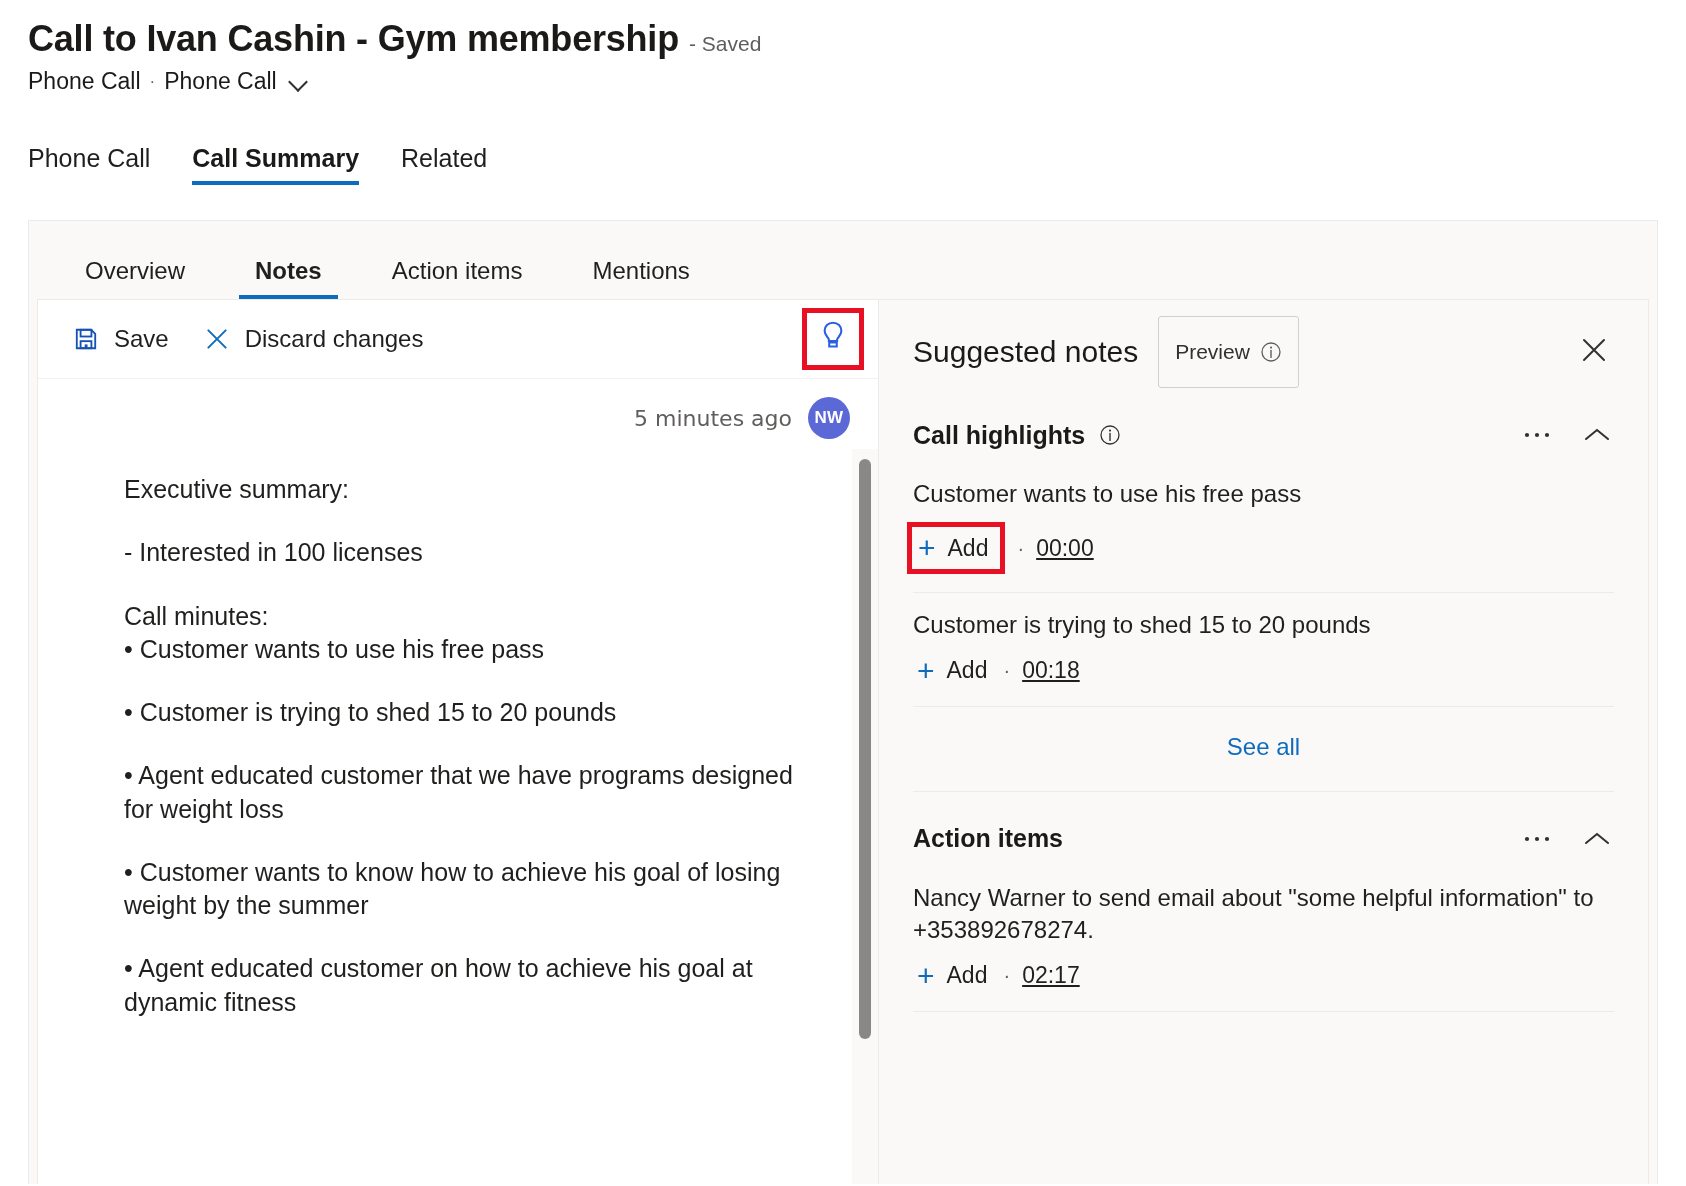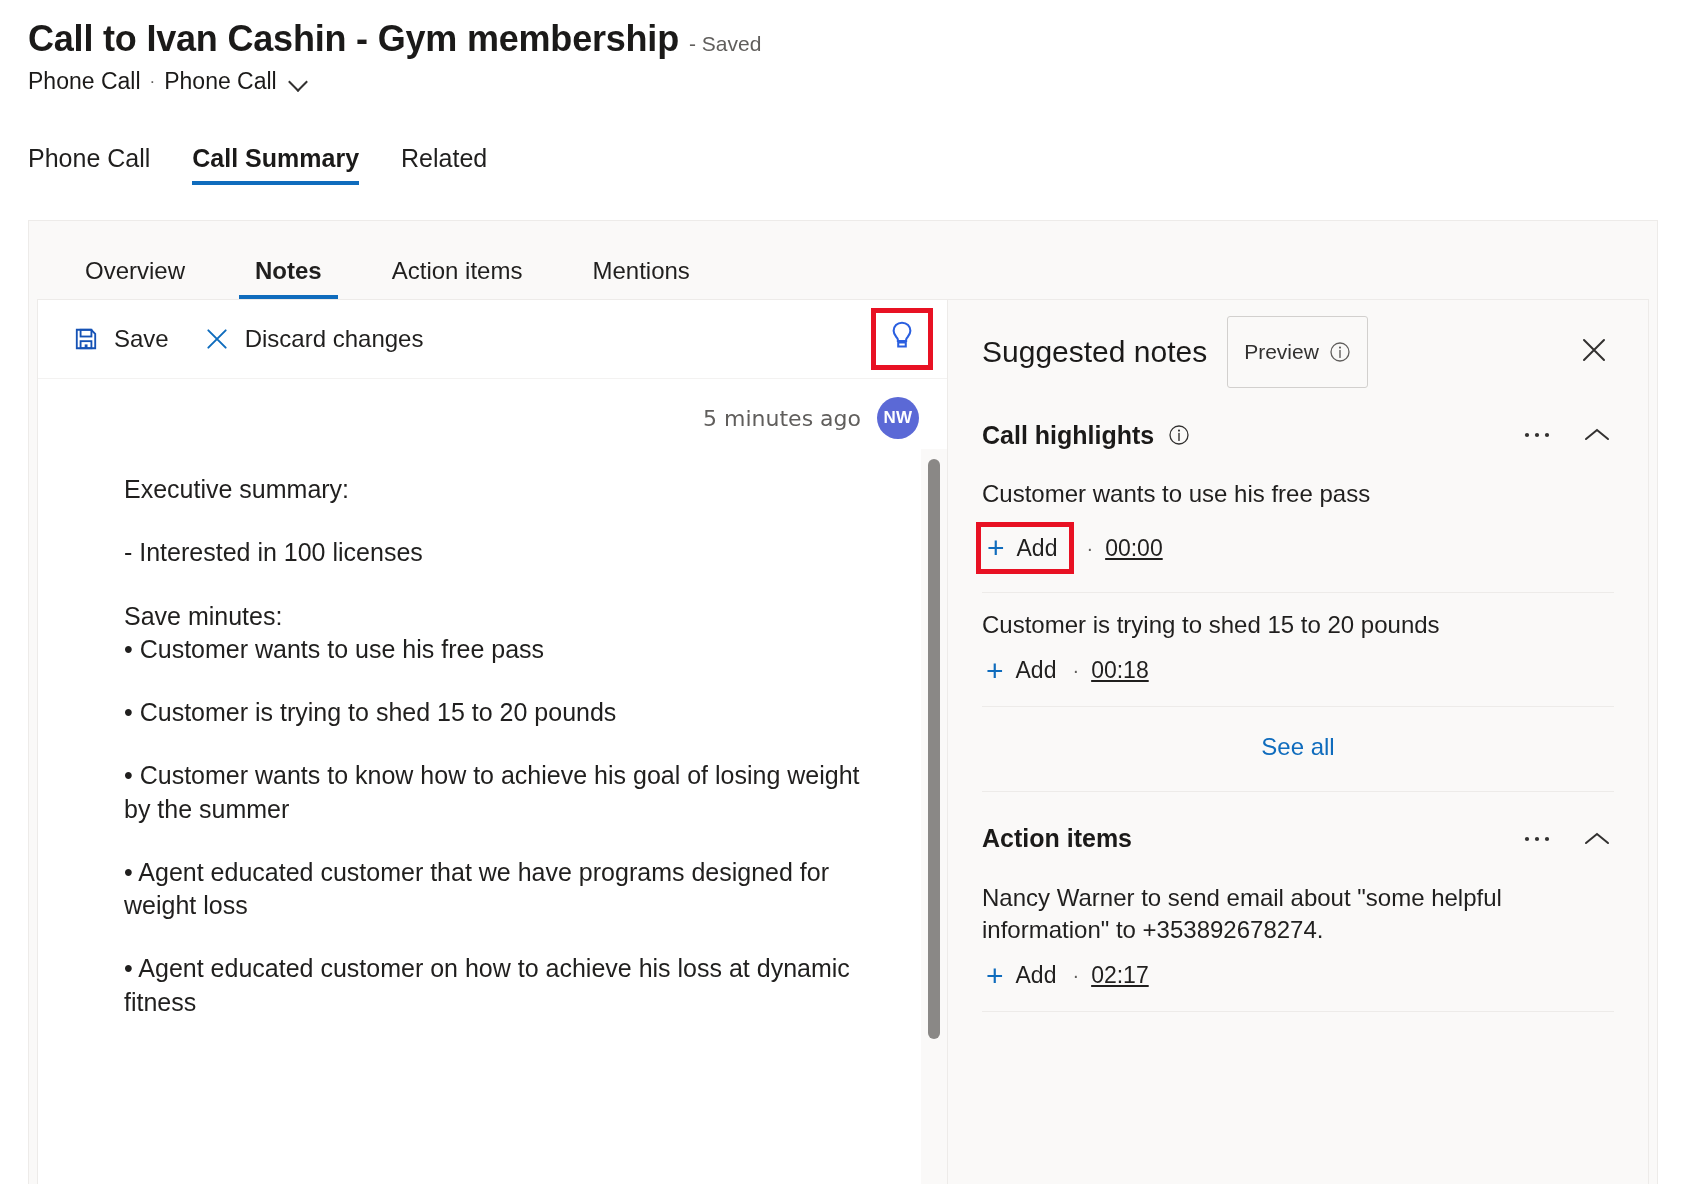--- a/index.html
+++ b/index.html
@@ -140,21 +140,21 @@
     position: absolute;
     left: 8px;
     right: 8px;
     top: 78px;
     bottom: 0;
     display: flex;
   }
 
   
   .notes-pane {
-    width: 911px;
+    width: 842px;
     background: #ffffff;
     border: 1px solid #edebe9;
     border-bottom: none;
     box-sizing: border-box;
     display: flex;
     flex-direction: column;
     position: relative;
   }
   .notes-toolbar {
     height: 78px;
@@ -448,26 +448,26 @@
 
       <div class="notes-meta">
         <span class="notes-meta-time">5 minutes ago</span>
         <span class="avatar">NW</span>
       </div>
 
       <div class="notes-body-wrap">
         <div class="notes-body">
           <p>Executive summary:</p>
           <p>- Interested in 100 licenses</p>
-          <p class="tight">Save minutes:</p>
+          <p class="tight">Call minutes:</p>
           <p>• Customer wants to use his free pass</p>
           <p>• Customer is trying to shed 15 to 20 pounds</p>
+          <p>• Agent educated customer that we have programs designed for weight loss</p>
           <p>• Customer wants to know how to achieve his goal of losing weight by the summer</p>
-          <p>• Agent educated customer that we have programs designed for weight loss</p>
-          <p>• Agent educated customer on how to achieve his loss at dynamic fitness</p>
+          <p>• Agent educated customer on how to achieve his goal at dynamic fitness</p>
         </div>
         <div class="scroll-track">
           <div class="scroll-thumb"></div>
         </div>
       </div>
     </div>
 
     <div class="sugg-pane">
 
       <div class="sugg-header">

